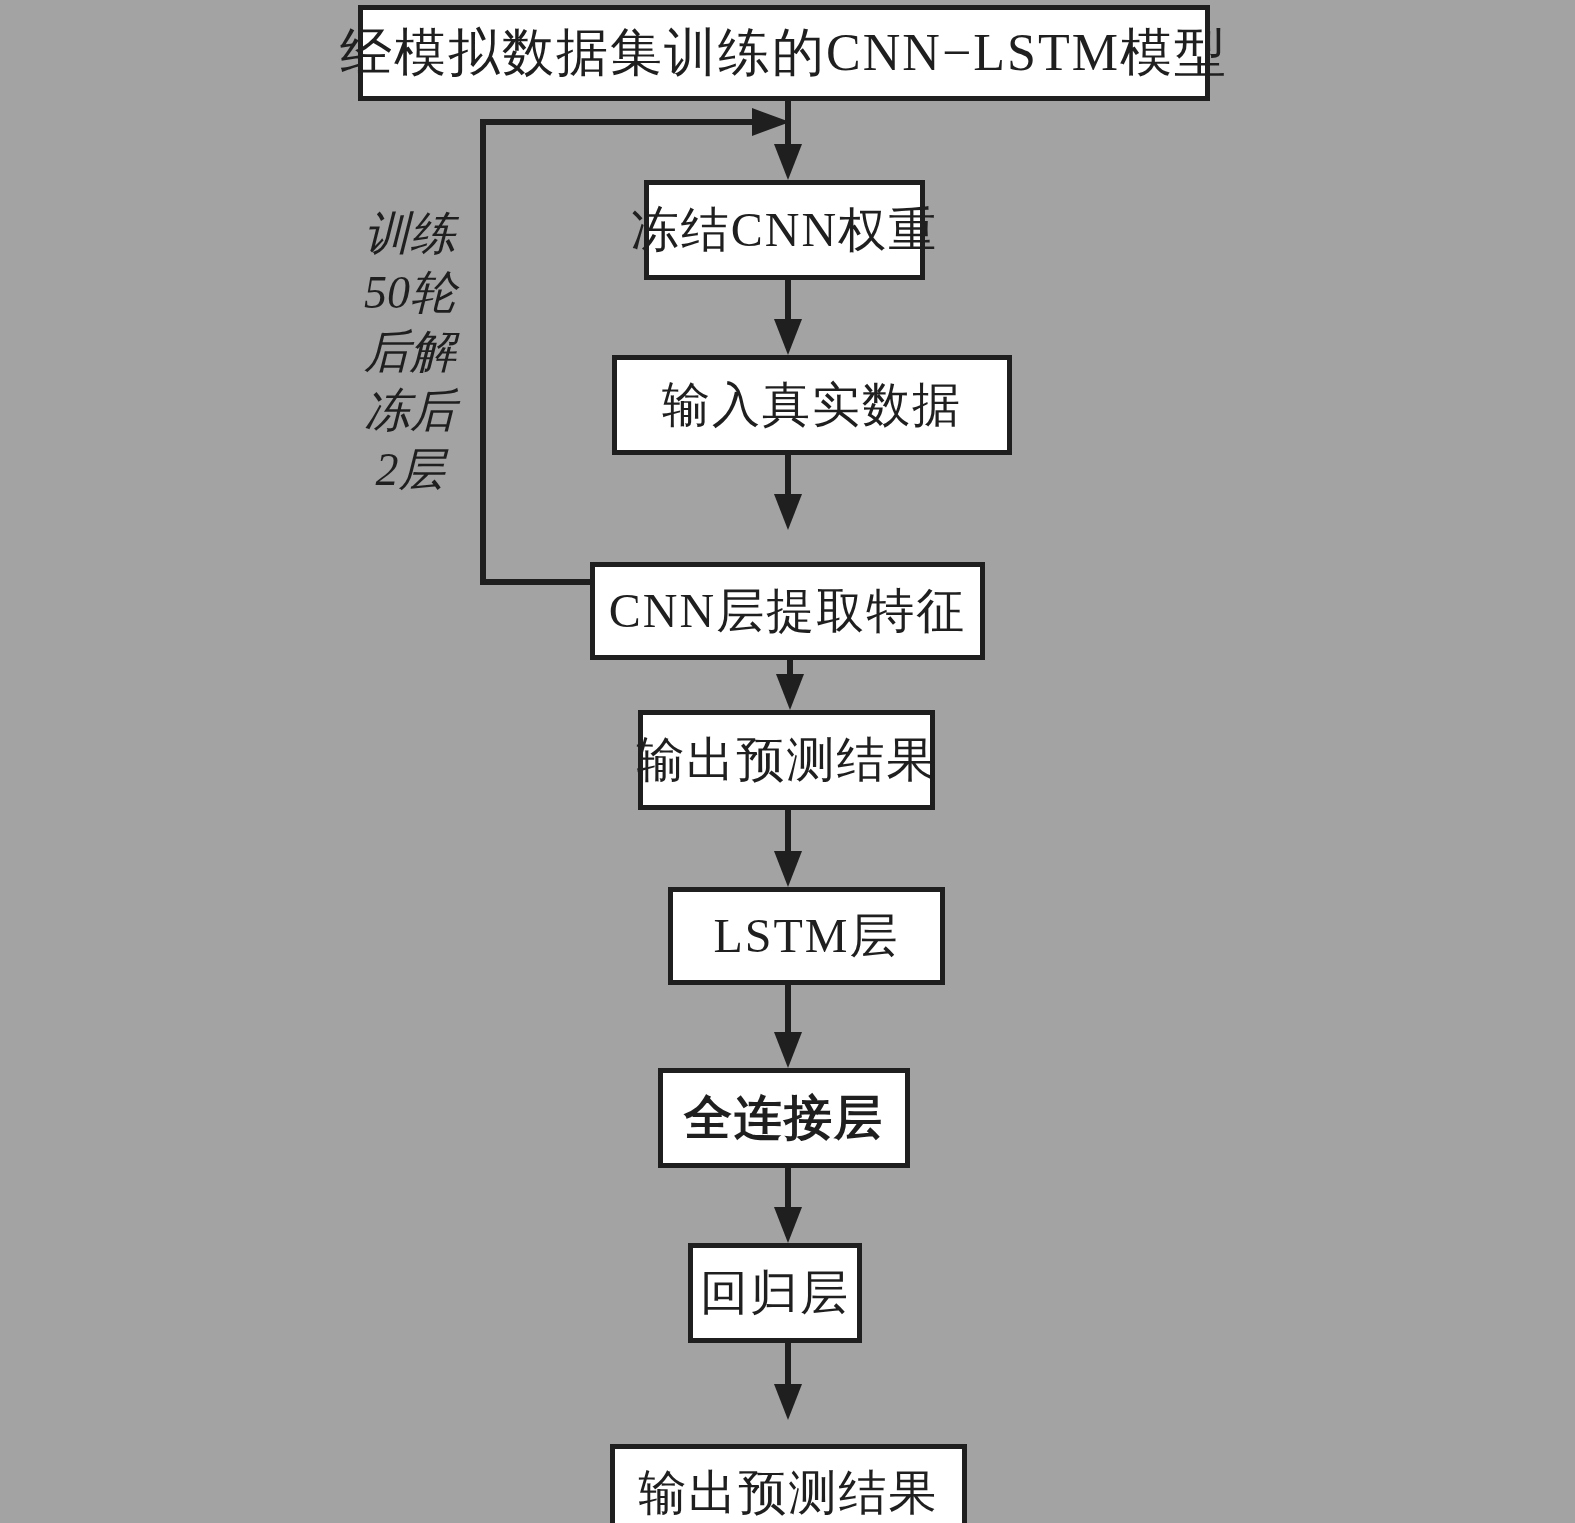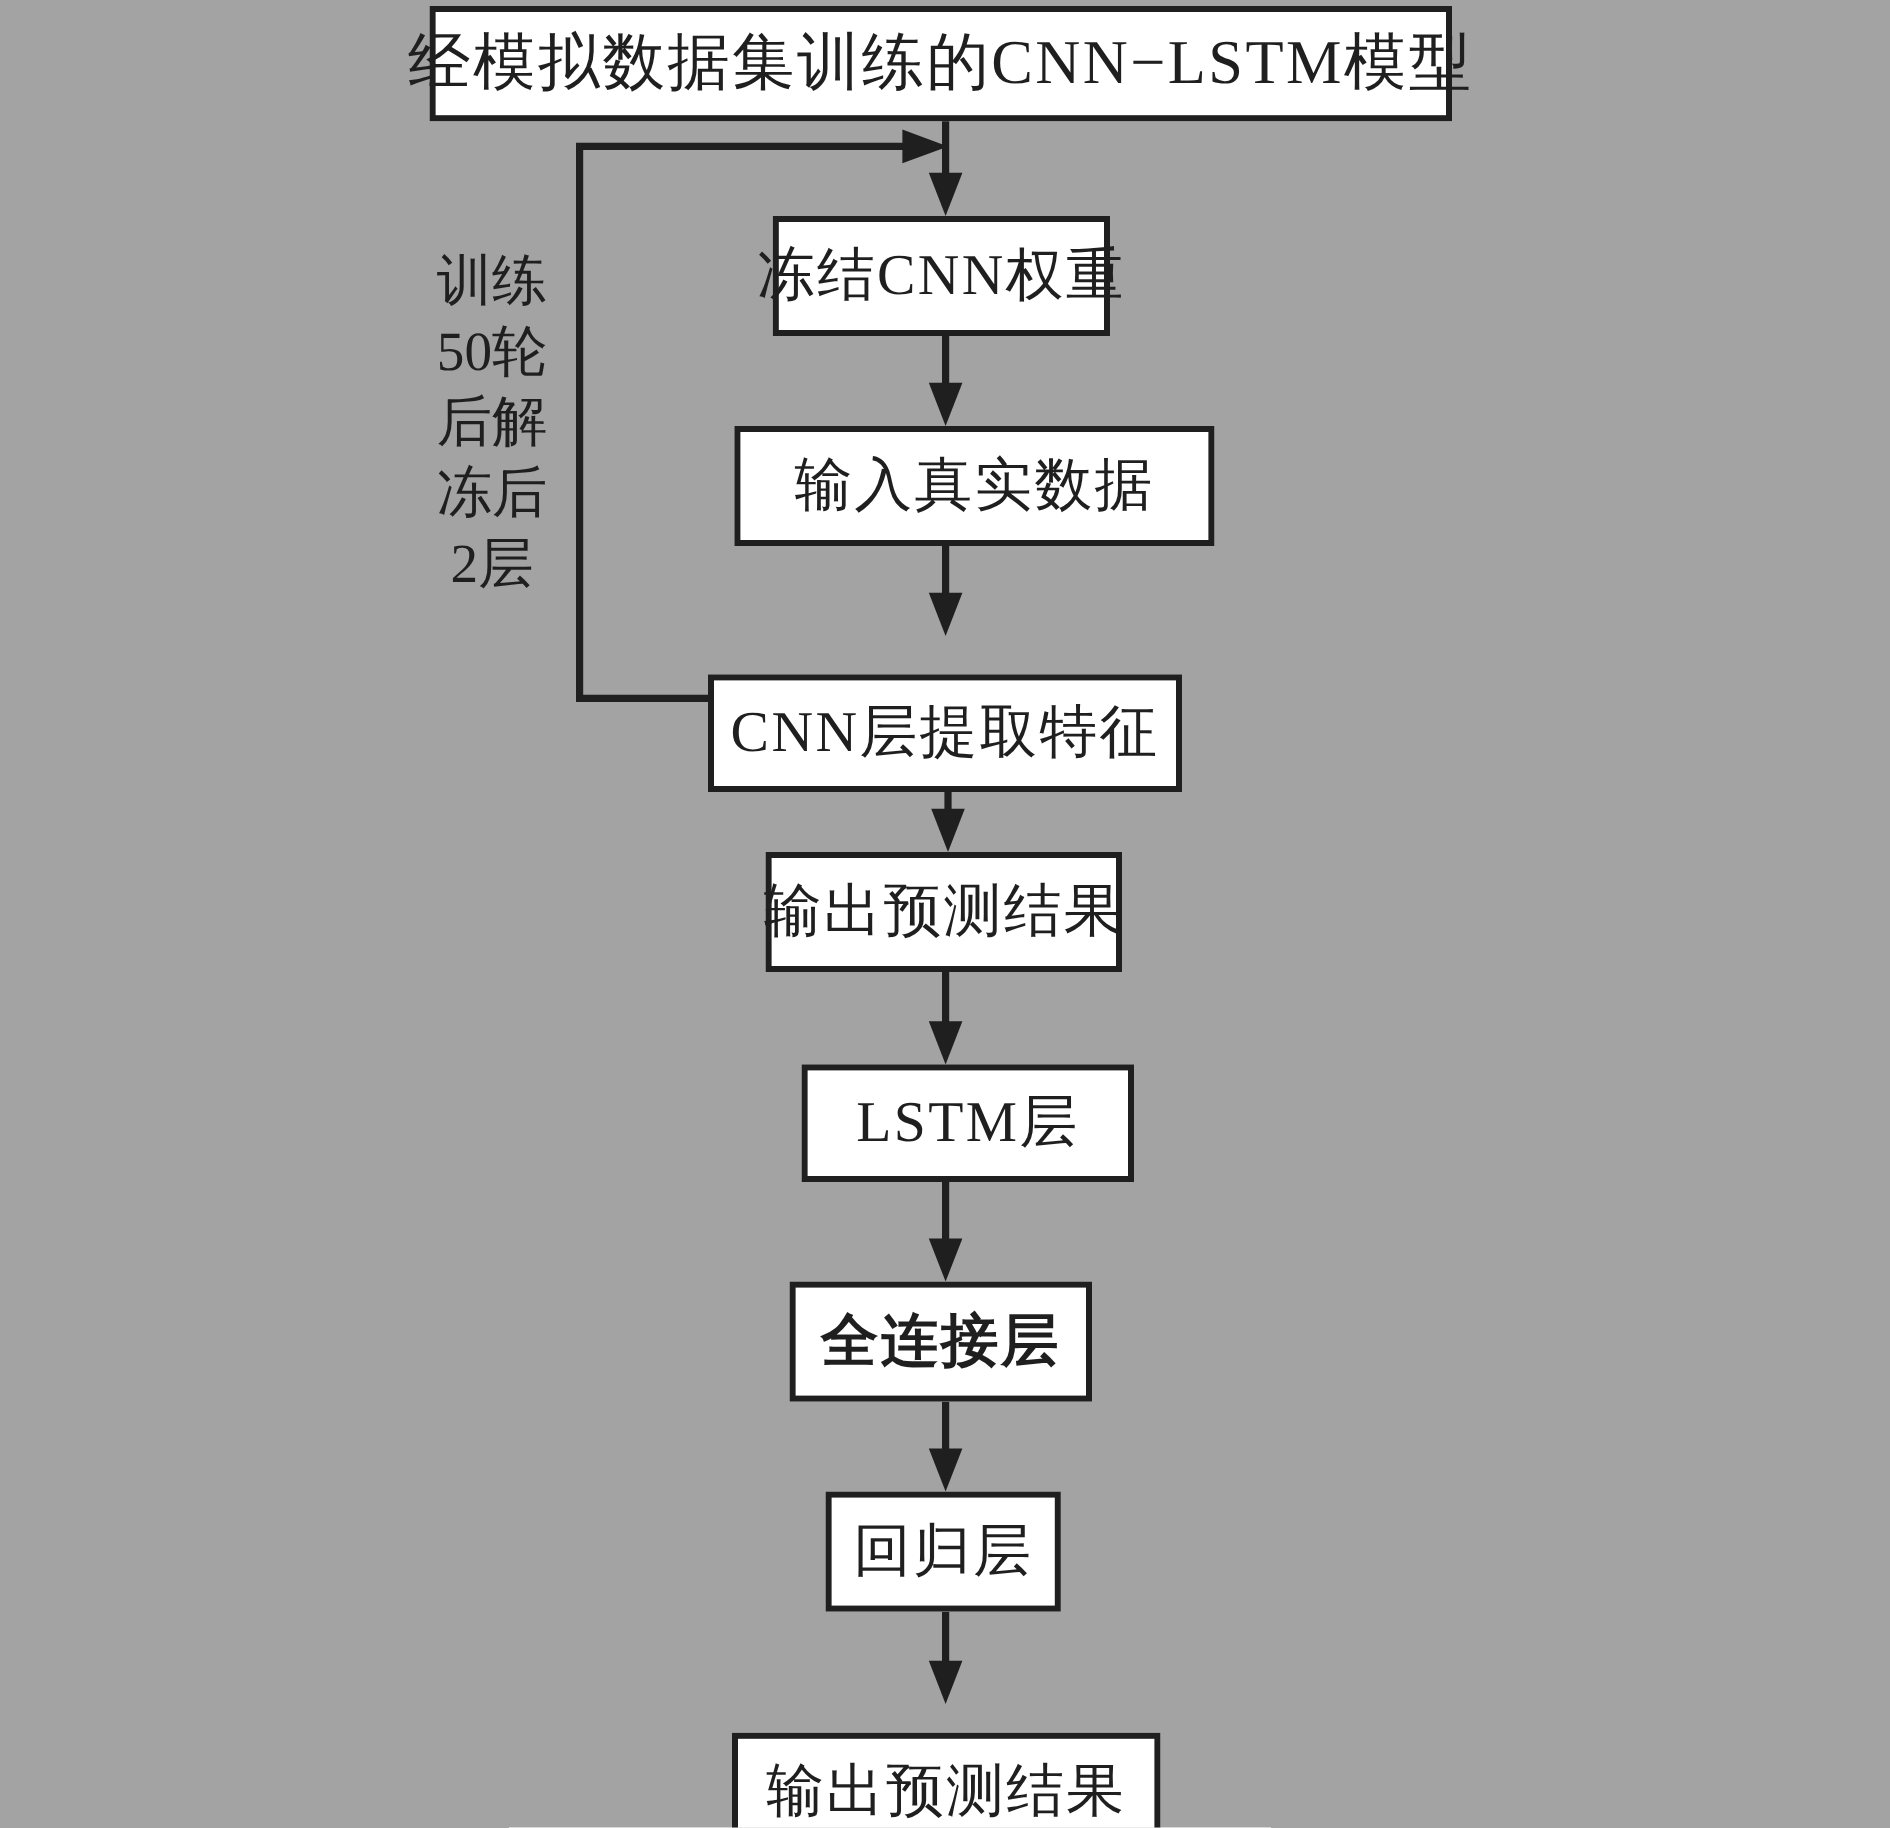--- a/index.html
+++ b/index.html
@@ -15,26 +15,26 @@
     font-size:48px; line-height:1; white-space:nowrap;
     letter-spacing:2px;
   }
   #n1 { left:358px; top:5px;    width:852px; height:96px;  font-size:52px; }
   #n2 { left:644px; top:180px;  width:281px; height:100px; }
   #n3 { left:612px; top:355px;  width:400px; height:100px; }
   #n4 { left:590px; top:562px;  width:395px; height:98px;text-align:right;  }
   #n5 { left:638px; top:710px;  width:297px; height:100px; }
   #n6 { left:668px; top:887px;  width:277px; height:98px;  }
   #n7 { left:658px; top:1068px; width:252px; height:100px;font-weight:bold; }
-  #n8 { left:688px; top:1243px; width:196px; height:100px; }
+  #n8 { left:688px; top:1243px; width:174px; height:100px; }
   #n9 { left:610px; top:1420px; width:357px; height:97px;margin-top:24px;  }
   .annotation {
     position:absolute; left:350px; top:204px; width:120px; z-index:2;
     text-align:center; font-size:46px; line-height:59px;
-    white-space:pre-line; color:#1f1f1f;
+    white-space:pre-line; color:#1f1f1f;font-style:italic;
   }
 </style>
 </head>
 <body>
 
 <div class="canvas">
 
   <svg class="connector-layer" width="1575" height="1523" viewBox="0 0 1575 1523">
     <g stroke="#1f1f1f" stroke-width="6" fill="#1f1f1f">
 

